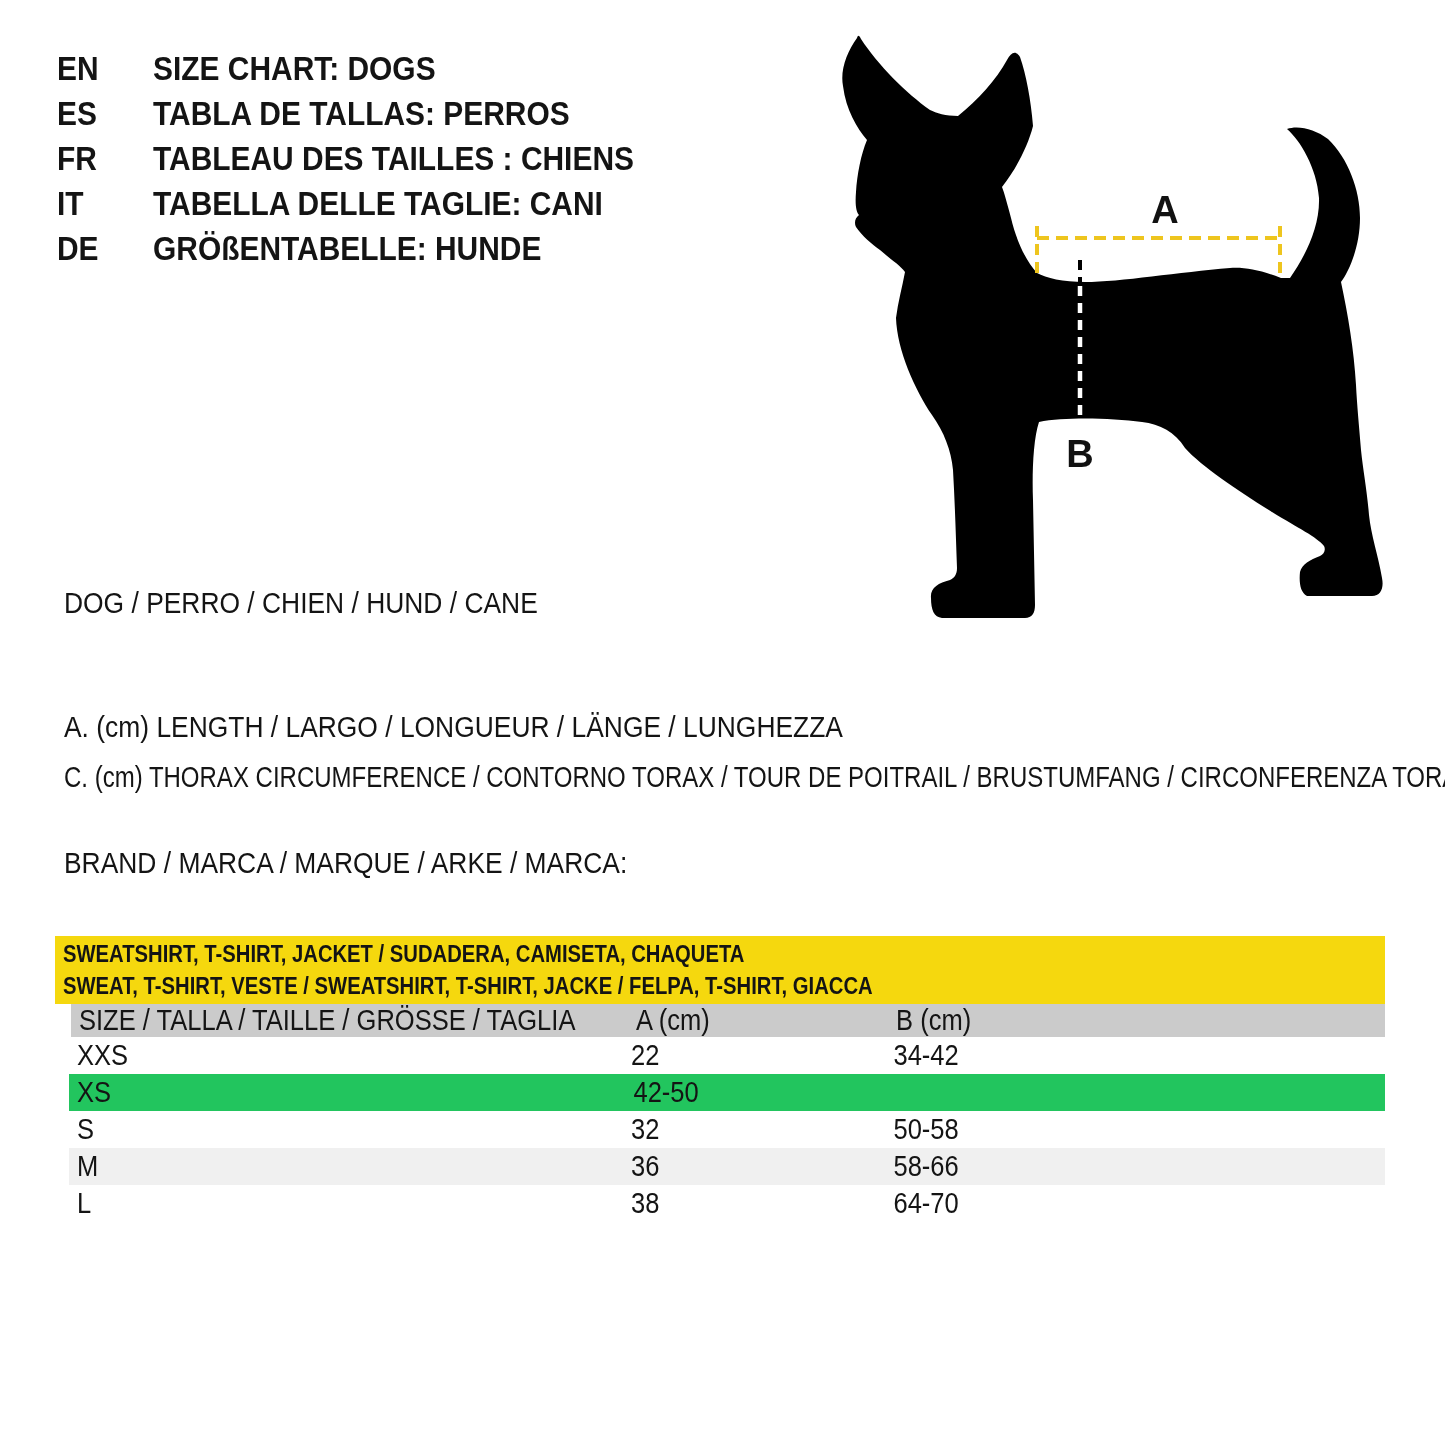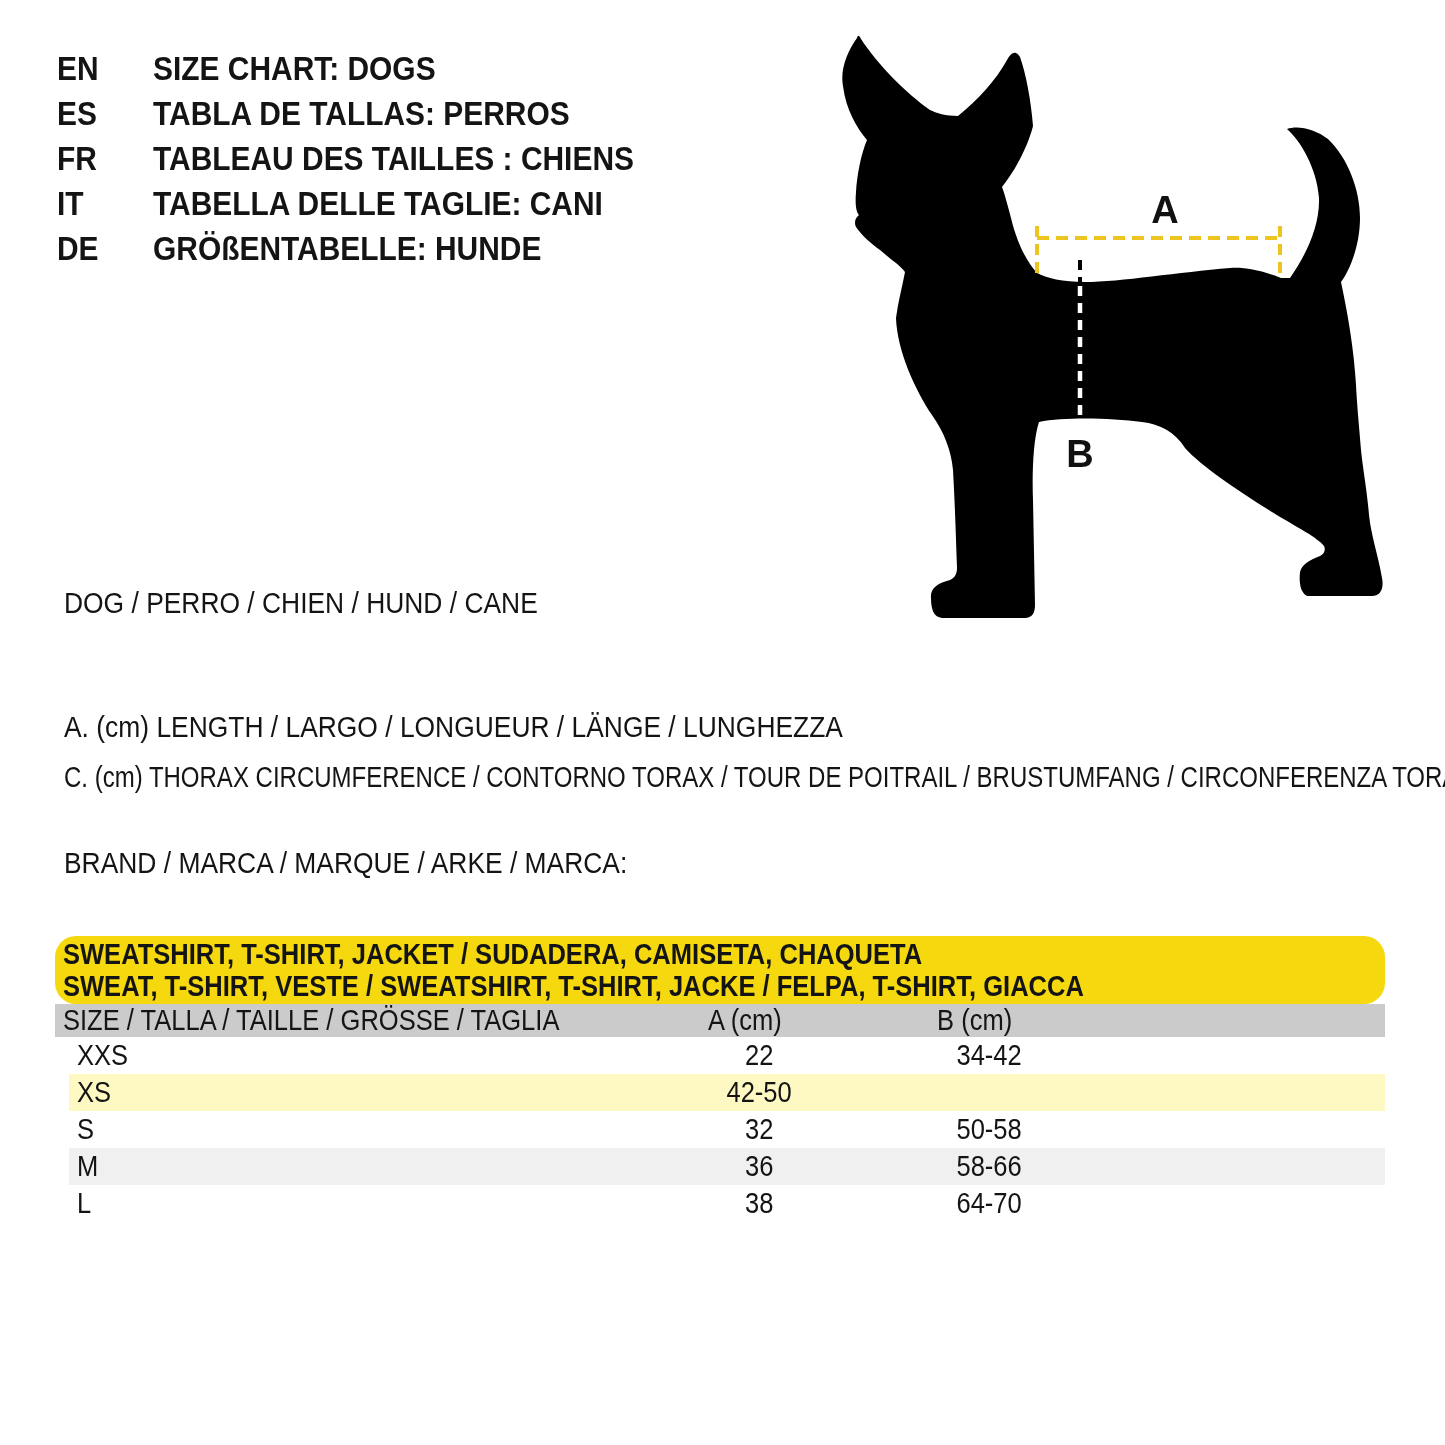--- a/index.html
+++ b/index.html
@@ -23,27 +23,27 @@
   
   .bodyline{position:absolute;left:64px;font-size:30px;font-weight:400;line-height:30px;}
   #animal-label{top:588px;}
   #measure-a-line{top:712px;}
   #measure-c-line{top:762px;}
   #brand-line{top:848px;}
 
   
   #size-table{position:absolute;left:55px;top:936px;width:1330px;}
   #table-title{background:#F5D80E;height:66px;padding:2px 12px 0 8px;
-    font-size:29px;font-weight:700;line-height:32px;border-radius:21px;}
+    font-size:23px;font-weight:700;line-height:32px;}
   .trow{display:grid;grid-template-columns:560px 260px 200px 1fr;align-items:center;}
-  #col-header-row{background:#CBCBCB;height:33px;font-size:29px;font-weight:400;}
+  #col-header-row{background:#CBCBCB;height:33px;font-size:29px;font-weight:400;margin-left:16px;}
   .drow{height:37px;font-size:29px;font-weight:400;margin-left:14px;}
   .drow.alt{background:#F0F0F0;}
   .c1{padding-left:8px;text-align:left;}
-  .c2,.c3{text-align:center;}
+  .c2,.c3{}
 </style>
 </head>
 <body>
 
 <div id="sheet">
 
   <div id="lang-block">
     <div class="lang-row">
       <span class="lang-code"><span class="cx">EN</span></span>
       <span class="cx">SIZE CHART: DOGS</span>
@@ -155,21 +155,21 @@
       <div class="c3"><span class="cxc">B (cm)</span></div>
       <div></div>
     </div>
 
     <div class="trow drow">
       <div class="c1"><span class="cx">XXS</span></div>
       <div class="c2"><span class="cxc">22</span></div>
       <div class="c3"><span class="cxc">34-42</span></div>
       <div></div>
     </div>
-    <div class="trow drow alt" style="background-color: #fef9c3;">
+    <div class="trow drow alt" style="background-color: #22c55e;">
       <div class="c1"><span class="cx">XS</span></div>
       <div class="c3"><span class="cxc">42-50</span></div>
       <div></div>
     </div>
     <div class="trow drow">
       <div class="c1"><span class="cx">S</span></div>
       <div class="c2"><span class="cxc">32</span></div>
       <div class="c3"><span class="cxc">50-58</span></div>
       <div></div>
     </div>

